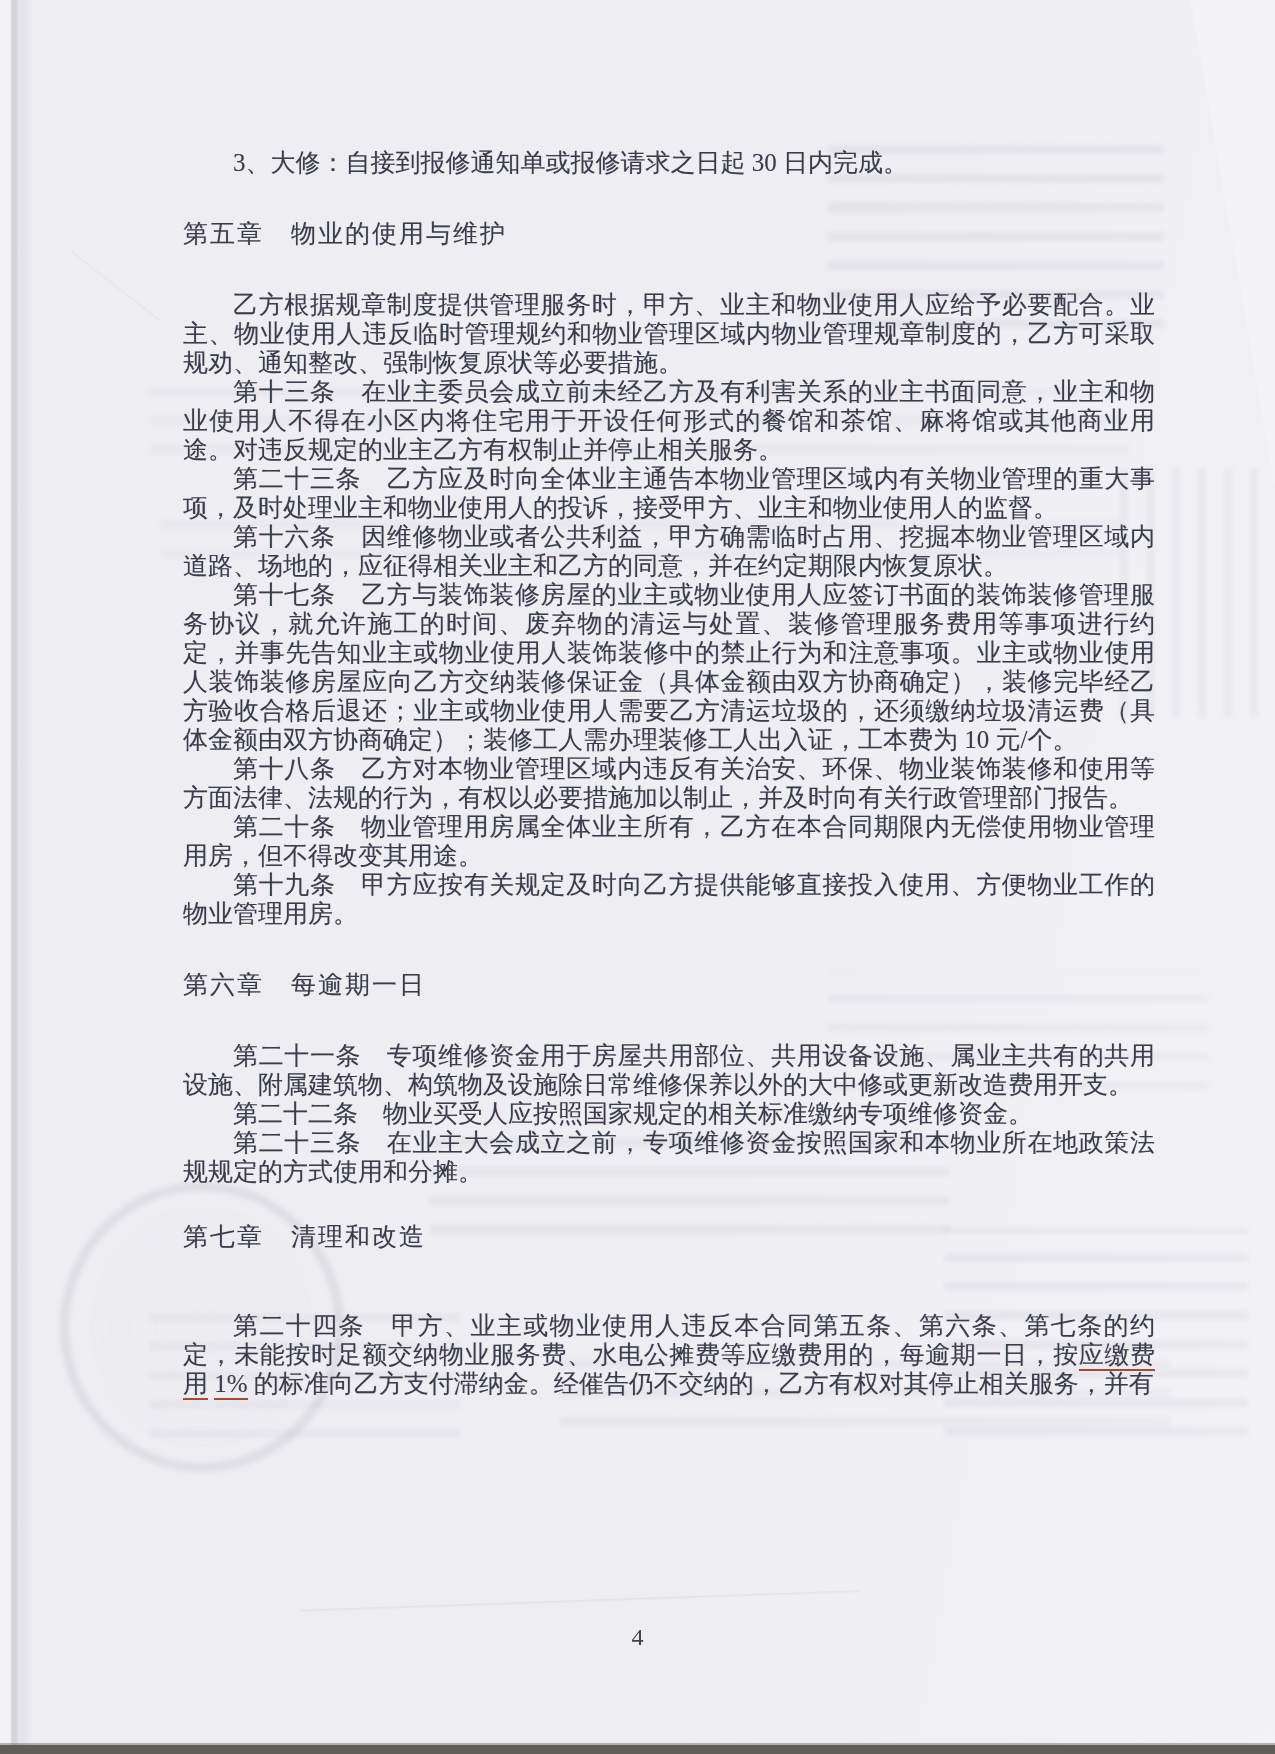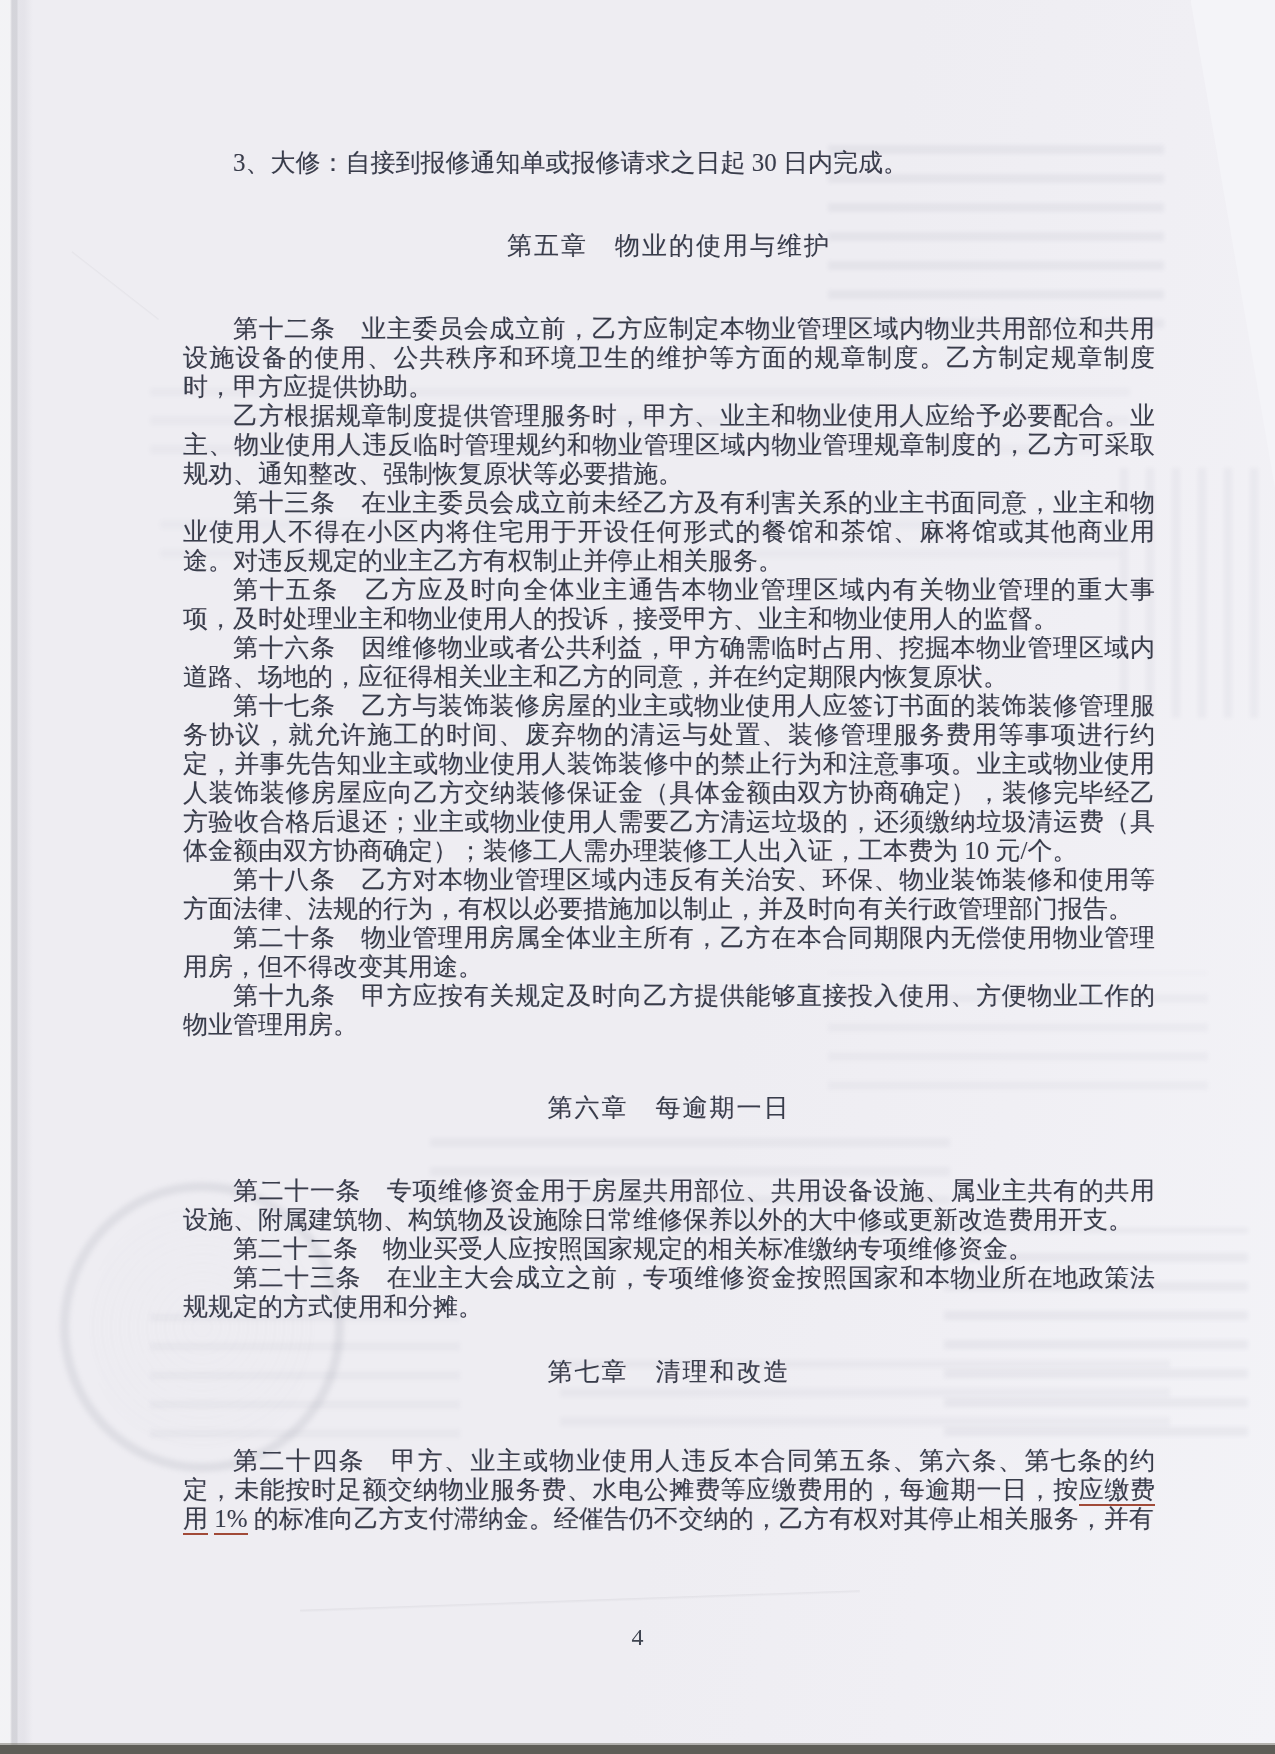--- a/index.html
+++ b/index.html
@@ -54,21 +54,21 @@
   .crease{position:absolute;pointer-events:none;background:linear-gradient(180deg,rgba(90,90,100,.14),rgba(90,90,100,0));}
   .c1{left:300px;top:1600px;width:560px;height:3px;transform:rotate(-2deg);opacity:.6;}
   .c2{left:60px;top:285px;width:110px;height:2px;transform:rotate(38deg);opacity:.5;}
   
   .text-column{
     position:absolute;left:183px;top:148px;width:972px;
     color:#383d4a;font-size:25px;line-height:29px;text-align:justify;
     text-shadow:0.6px 0 rgba(165,80,115,.16), -0.6px 0 rgba(75,115,165,.16);
   }
   .para{margin:0;text-indent:2em;}
-  .heading{text-align:center;text-indent:0;margin:54px 0;letter-spacing:2px;}
+  .heading{text-align:left;text-indent:0;margin:42px 0;letter-spacing:2px;}
   .text-column div.heading:last-of-type{margin-top:36px;margin-bottom:60px;}
   u.fill-underline{
     text-decoration:none;border-bottom:2px solid #a14a38;padding-bottom:1px;
   }
   .page-number{
     position:absolute;left:0;right:0;top:1624px;text-align:center;
     font-size:24px;color:#3f4450;
   }
 </style>
 </head>
@@ -88,24 +88,23 @@
   <div class="stamp"></div>
   <div class="fold"></div>
   <div class="crease c1"></div>
   <div class="crease c2"></div>
   <div class="scan-left"></div>
   <div class="scan-bottom"></div>
 
   <main class="text-column">
       <p class="para">3、大修：自接到报修通知单或报修请求之日起 30 日内完成。</p>
       <div class="heading">第五章　物业的使用与维护</div>
-      <p class="para">第十二条　业主委员会成立前，乙方应制定本物业管理区域内物业共用部位和共用设施设备的使用、公共秩序和环境卫生的维护等方面的规章制度。乙方制定规章制度时，甲方应提供协助。</p>
       <p class="para">乙方根据规章制度提供管理服务时，甲方、业主和物业使用人应给予必要配合。业主、物业使用人违反临时管理规约和物业管理区域内物业管理规章制度的，乙方可采取规劝、通知整改、强制恢复原状等必要措施。</p>
       <p class="para">第十三条　在业主委员会成立前未经乙方及有利害关系的业主书面同意，业主和物业使用人不得在小区内将住宅用于开设任何形式的餐馆和茶馆、麻将馆或其他商业用途。对违反规定的业主乙方有权制止并停止相关服务。</p>
-      <p class="para">第十五条　乙方应及时向全体业主通告本物业管理区域内有关物业管理的重大事项，及时处理业主和物业使用人的投诉，接受甲方、业主和物业使用人的监督。</p>
+      <p class="para">第二十三条　乙方应及时向全体业主通告本物业管理区域内有关物业管理的重大事项，及时处理业主和物业使用人的投诉，接受甲方、业主和物业使用人的监督。</p>
       <p class="para">第十六条　因维修物业或者公共利益，甲方确需临时占用、挖掘本物业管理区域内道路、场地的，应征得相关业主和乙方的同意，并在约定期限内恢复原状。</p>
       <p class="para">第十七条　乙方与装饰装修房屋的业主或物业使用人应签订书面的装饰装修管理服务协议，就允许施工的时间、废弃物的清运与处置、装修管理服务费用等事项进行约定，并事先告知业主或物业使用人装饰装修中的禁止行为和注意事项。业主或物业使用人装饰装修房屋应向乙方交纳装修保证金（具体金额由双方协商确定），装修完毕经乙方验收合格后退还；业主或物业使用人需要乙方清运垃圾的，还须缴纳垃圾清运费（具体金额由双方协商确定）；装修工人需办理装修工人出入证，工本费为 10 元/个。</p>
       <p class="para">第十八条　乙方对本物业管理区域内违反有关治安、环保、物业装饰装修和使用等方面法律、法规的行为，有权以必要措施加以制止，并及时向有关行政管理部门报告。</p>
       <p class="para">第二十条　物业管理用房属全体业主所有，乙方在本合同期限内无偿使用物业管理用房，但不得改变其用途。</p>
       <p class="para">第十九条　甲方应按有关规定及时向乙方提供能够直接投入使用、方便物业工作的物业管理用房。</p>
       <div class="heading">第六章　每逾期一日</div>
       <p class="para">第二十一条　专项维修资金用于房屋共用部位、共用设备设施、属业主共有的共用设施、附属建筑物、构筑物及设施除日常维修保养以外的大中修或更新改造费用开支。</p>
       <p class="para">第二十二条　物业买受人应按照国家规定的相关标准缴纳专项维修资金。</p>
       <p class="para">第二十三条　在业主大会成立之前，专项维修资金按照国家和本物业所在地政策法规规定的方式使用和分摊。</p>
       <div class="heading">第七章　清理和改造</div>

